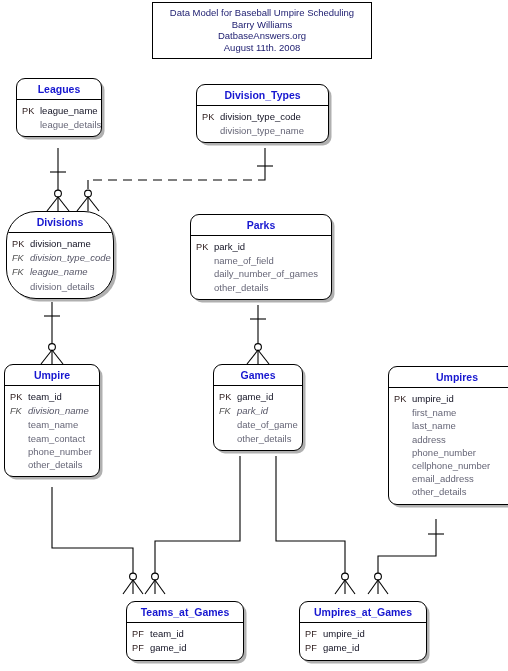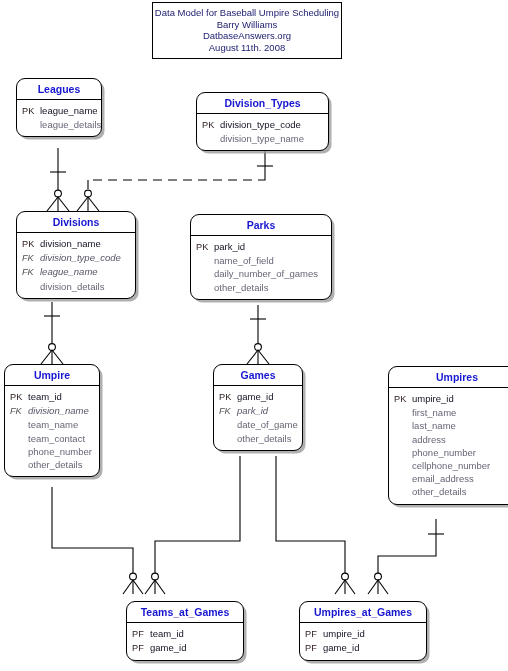--- a/index.html
+++ b/index.html
@@ -14,21 +14,21 @@
     background: #ffffff;
     font-family: "Liberation Sans", sans-serif;
     overflow: hidden;
   }
 
   
   #title-box {
     position: absolute;
     left: 152px;
     top: 2px;
-    width: 190px;
+    width: 220px;
     border: 1px solid #000000;
     background: #ffffff;
     padding: 4px 0 5px 0;
     text-align: center;
     box-sizing: border-box;
   }
   #title-box .tline {
     font-size: 9.5px;
     color: #1a1a6e;
     line-height: 11.5px;
@@ -198,35 +198,35 @@
         <span class="key">PK</span>
         <span class="nm">league_name</span>
       </div>
       <div class="attr plain">
         <span class="key"></span>
         <span class="nm">league_details</span>
       </div>
     </div>
   </div>
 
-  <div class="entity" style="left:196px; top:92px; width:133px;">
+  <div class="entity" style="left:196px; top:84px; width:133px;">
     <div class="ent-title">Division_Types</div>
     <div class="ent-body">
       <div class="attr pk">
         <span class="key">PK</span>
         <span class="nm">division_type_code</span>
       </div>
       <div class="attr plain">
         <span class="key"></span>
         <span class="nm">division_type_name</span>
       </div>
     </div>
   </div>
 
-  <div class="entity" style="left:16px; top:211px; width:120px;">
+  <div class="entity" style="left:6px; top:211px; width:108px;border-radius:30px;">
     <div class="ent-title">Divisions</div>
     <div class="ent-body">
       <div class="attr pk">
         <span class="key">PK</span>
         <span class="nm">division_name</span>
       </div>
       <div class="attr fkrow">
         <span class="key fk">FK</span>
         <span class="nm">division_type_code</span>
       </div>

